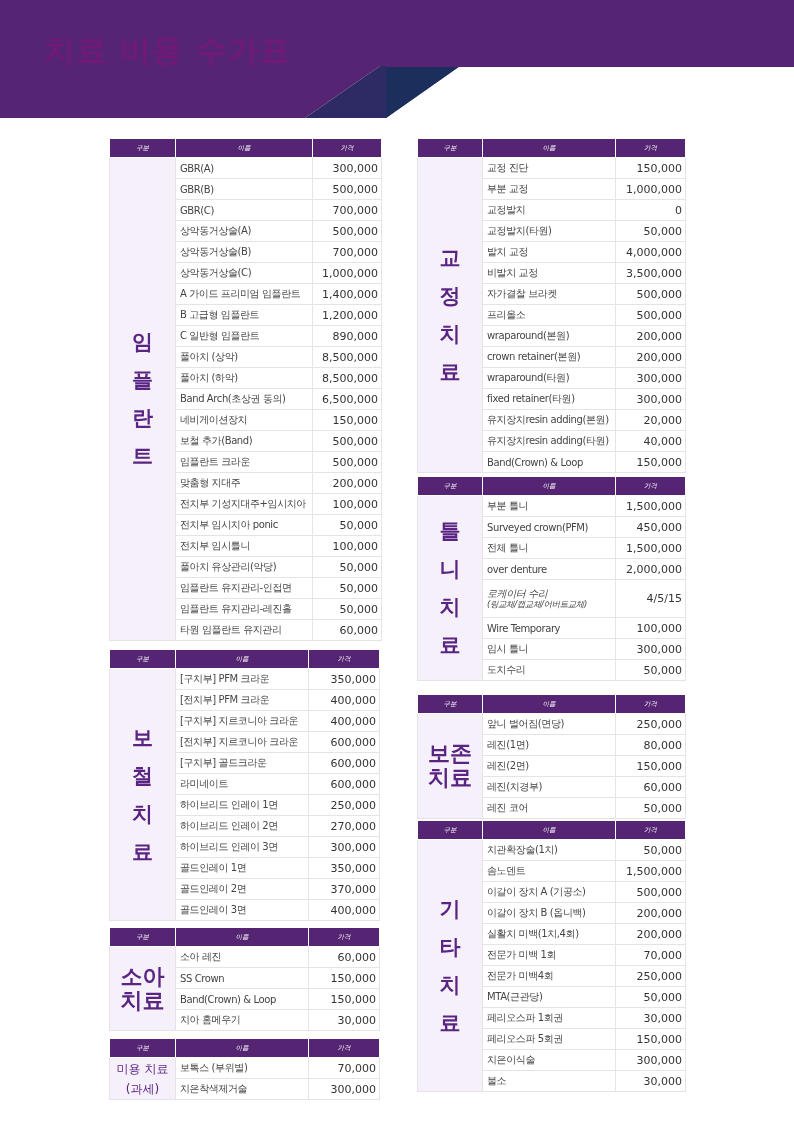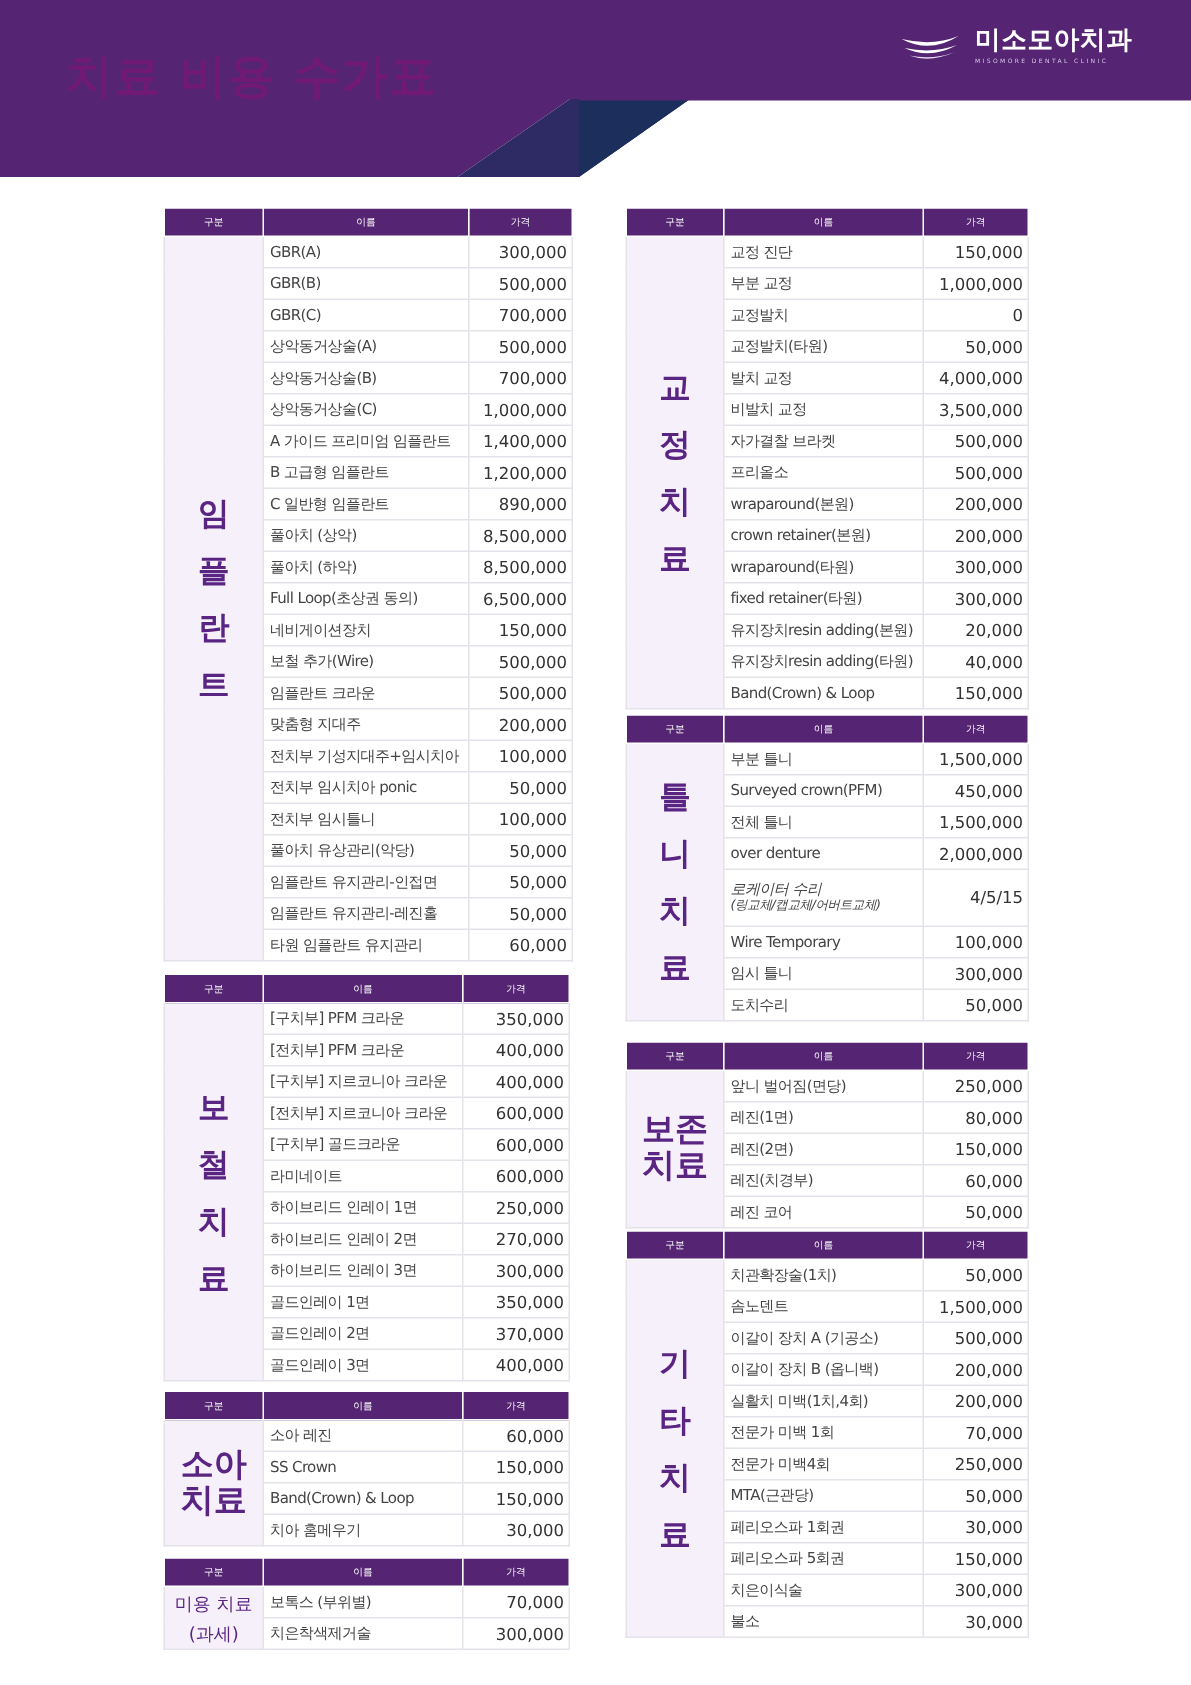--- a/index.html
+++ b/index.html
@@ -11,21 +11,21 @@
   .header-lower { position: absolute; left: 0; top: 66px; width: 794px; height: 52px; overflow: hidden; }
   .header-lower svg { position: absolute; left: 0; top: 0; }
   .page-title { position: absolute; left: 44px; top: 30px; font-size: 31px; font-weight: bold; color: #701a75; letter-spacing: 1px; }
   .logo { position: absolute; left: 600px; top: 18px; display: flex; align-items: center; }
   .logo-mark { width: 40px; height: 22px; margin-right: 10px; }
   .logo-text-wrap { display: flex; flex-direction: column; align-items: flex-start; }
   .logo-text { font-size: 17px; font-weight: bold; color: #ffffff; line-height: 18px; letter-spacing: 0.5px; }
   .logo-sub { font-size: 4px; color: #d8c8e8; letter-spacing: 1.6px; margin-top: 2px; }
 
   .tbl { position: absolute; border-collapse: collapse; table-layout: fixed; font-size: 10.5px; }
-  .tbl th { background: #552573; color: #ffffff; font-size: 6.5px; font-weight: normal; height: 19px; border: 1px solid #ffffff; text-align: center; }
+  .tbl th { background: #552573; color: #ffffff; font-size: 6.5px; font-weight: normal; height: 19px; border: 1px solid #ffffff; text-align: center; font-style: italic; }
   .tbl td { height: 21px; border: 1px solid #e6e2ea; padding: 0 4px; white-space: nowrap; overflow: hidden; }
   .tbl td.name { color: #444; letter-spacing: -0.4px; font-size: 10px; }
   .tbl td.price { text-align: right; color: #333; font-size: 11px; padding-right: 3px; }
   .tbl td.cat { background: #f6f0fb; color: #5a2483; text-align: center; font-weight: bold; vertical-align: middle; }
   .cat-vert { font-size: 21px; line-height: 38px; display: inline-block; width: 28px; word-break: break-all; white-space: normal; }
   .cat-two { font-size: 22px; line-height: 24px; white-space: normal; }
   .cat-small { font-size: 12px; line-height: 20px; font-weight: normal; white-space: normal; }
   .name-two { line-height: 11px; font-style: italic; }
   .name-two .sub { font-size: 8.5px; display: block; }
 </style>
@@ -36,31 +36,20 @@
   <div class="header-band"></div>
   <div class="header-lower">
     <svg width="794" height="52" viewBox="0 0 794 52">
       <polygon points="0,0 380,0 305,52 0,52" fill="#552573"></polygon>
       <polygon points="380,0 305,52 386,52 460,0" fill="#2e2a63"></polygon>
       <polygon points="386,0 460,0 386,52" fill="#1b2e5c"></polygon>
       <line x1="386" y1="0.5" x2="794" y2="0.5" stroke="#552573" stroke-width="1"></line>
     </svg>
   </div>
   <div class="page-title">치료 비용 수가표</div>
-  <div class="logo">
-    <svg class="logo-mark" viewBox="0 0 40 22">
-      <path d="M1 6 Q20 16 39 4 Q22 11 1 6Z" fill="#ffffff"></path>
-      <path d="M3 12 Q20 20 38 10 Q22 16 3 12Z" fill="#ffffff"></path>
-      <path d="M6 17 Q20 22 36 15 Q22 20 6 17Z" fill="#e8dcf2"></path>
-    </svg>
-    <div class="logo-text-wrap">
-      <span class="logo-text">미소모아치과</span>
-      <span class="logo-sub">MISOMORE DENTAL CLINIC</span>
-    </div>
-  </div>
 </div>
 
 <table class="tbl" id="t-implant" style="left:109px; top:138px; width:272px;">
   <colgroup>
       <col style="width:66px">
       <col style="width:137px">
       <col style="width:69px">
     </colgroup>
   <thead>
       <tr>
@@ -109,29 +98,29 @@
       </tr>
       <tr>
         <td class="name">풀아치 (상악)</td>
         <td class="price">8,500,000</td>
       </tr>
       <tr>
         <td class="name">풀아치 (하악)</td>
         <td class="price">8,500,000</td>
       </tr>
       <tr>
-        <td class="name">Full Loop(초상권 동의)</td>
+        <td class="name">Band Arch(초상권 동의)</td>
         <td class="price">6,500,000</td>
       </tr>
       <tr>
         <td class="name">네비게이션장치</td>
         <td class="price">150,000</td>
       </tr>
       <tr>
-        <td class="name">보철 추가(Wire)</td>
+        <td class="name">보철 추가(Band)</td>
         <td class="price">500,000</td>
       </tr>
       <tr>
         <td class="name">임플란트 크라운</td>
         <td class="price">500,000</td>
       </tr>
       <tr>
         <td class="name">맞춤형 지대주</td>
         <td class="price">200,000</td>
       </tr>

